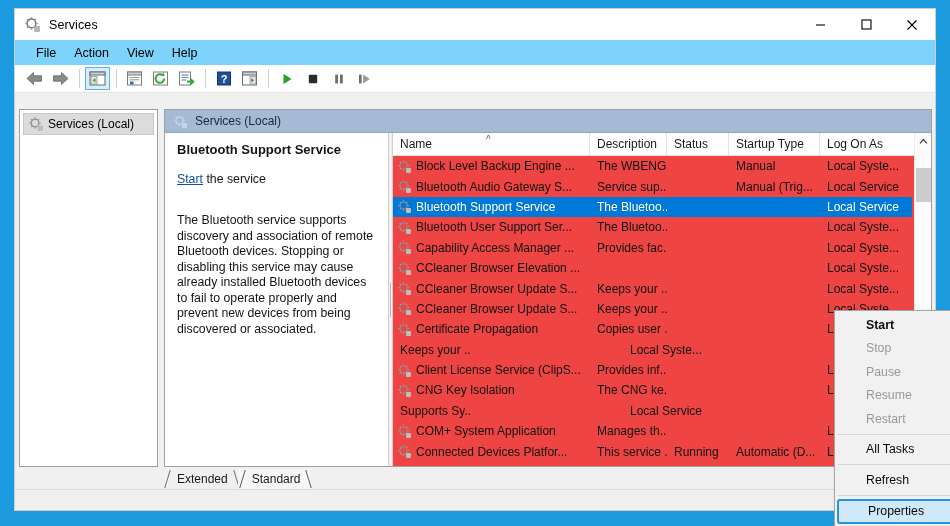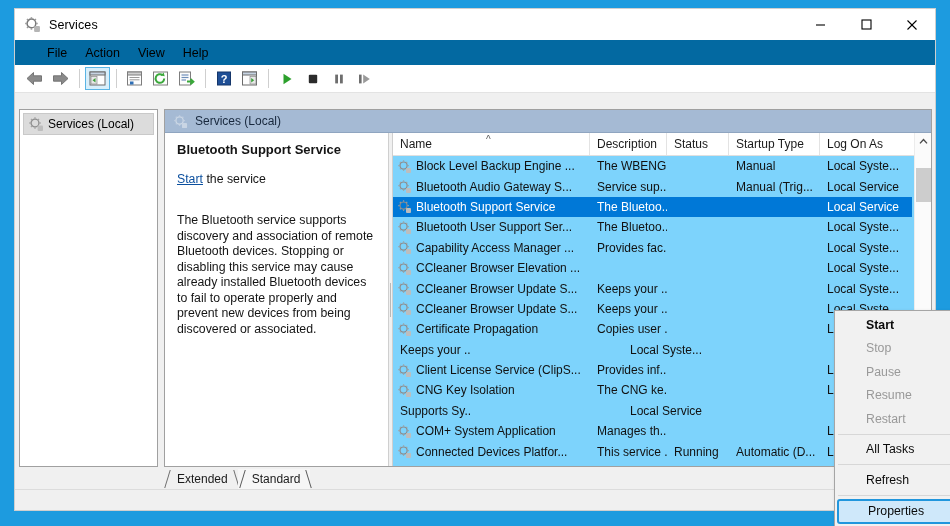--- a/index.html
+++ b/index.html
@@ -53,23 +53,23 @@
     width: 46px; height: 31px;
     display: flex; align-items: center; justify-content: center;
     font-size: 12px; color: #000;
     background: transparent;
   }
   .cap-btn svg { display: block; }
 
   
   #menubar {
     height: 25px;
-    background: #0369a1;
+    background: #7dd3fc;
     display: flex; align-items: center;
-    padding-left: 23px;
+    padding-left: 12px;
     flex: none;
   }
   .menu-item {
     font-size: 12.5px; color: #000;
     padding: 3px 9px;
     white-space: nowrap;
   }
 
   
   #toolbar {
@@ -172,21 +172,21 @@
   .splitter::after {
     content:''; position:absolute; left:1px; top:50%;
     transform: translateY(-50%);
     width:1px; height:34px; background:#b9b9b9;
   }
 
   
   #listview {
     flex: 1; min-width: 0;
     display: flex; flex-direction: column;
-    background: #7dd3fc;
+    background: #ef4444;
     position: relative;
   }
   #list-header {
     height: 23px; flex: none;
     display: flex;
     border-bottom: 1px solid #e0e0e0;
     background: #ffffff;
   }
   .hdr-cell {
     font-size: 12px; color: #1a1a1a;

